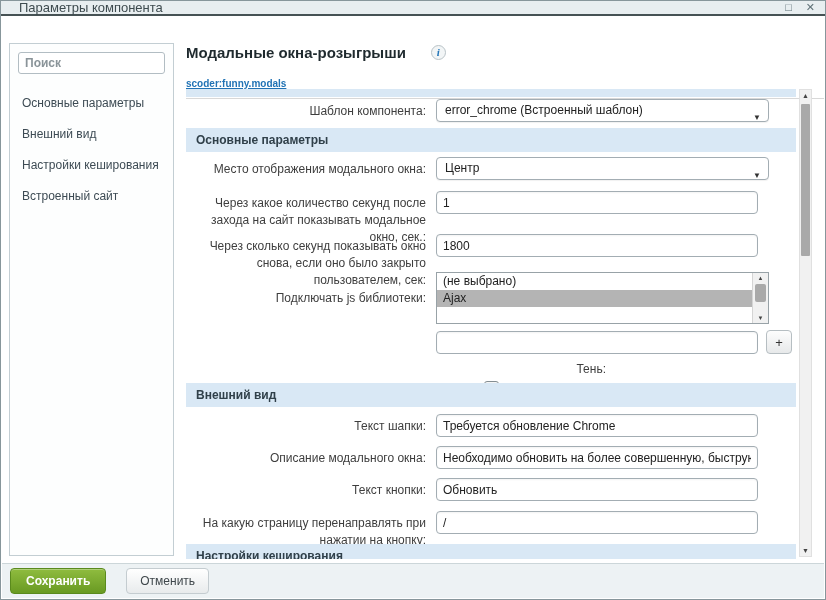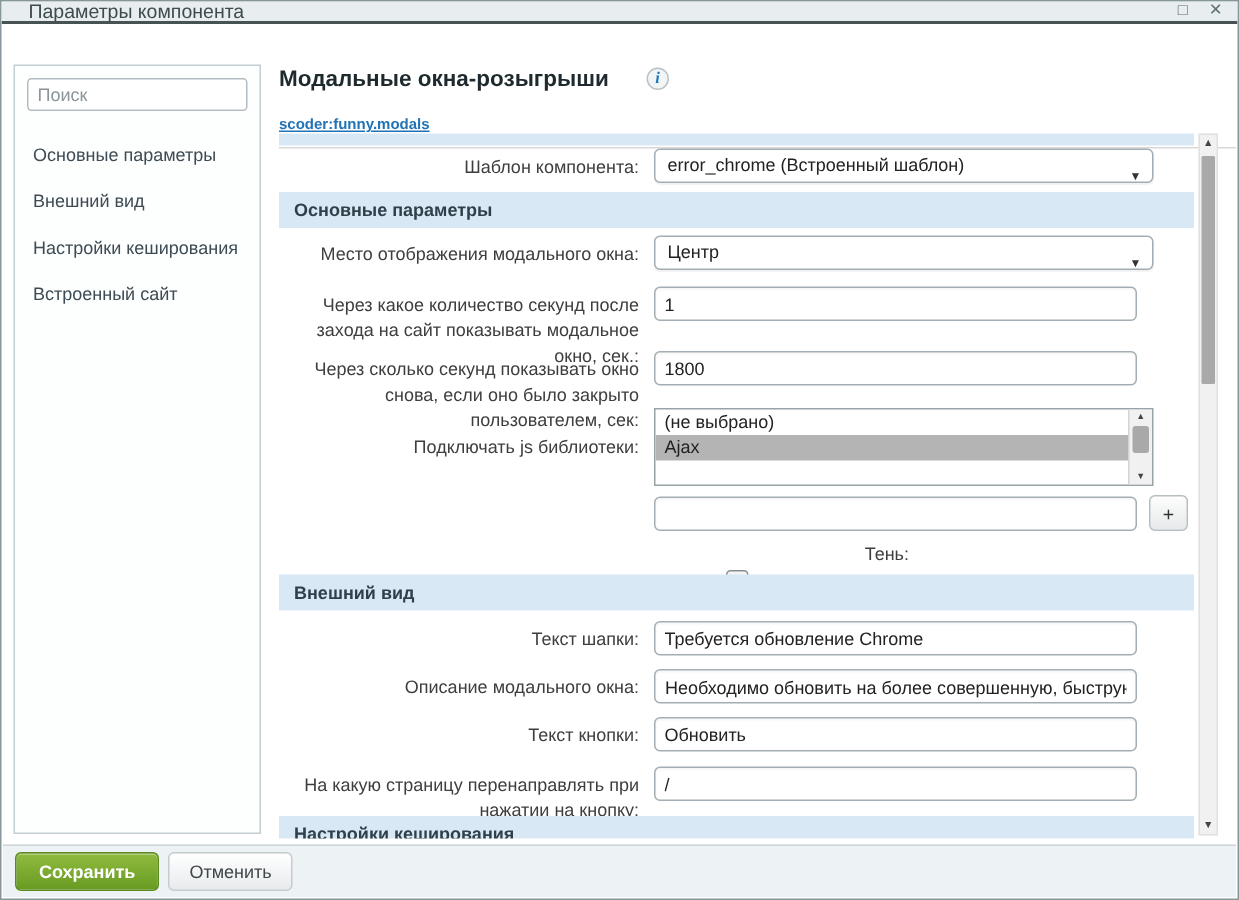--- a/index.html
+++ b/index.html
@@ -10,21 +10,21 @@
   .titlebar { position:absolute; left:0; top:0; right:0; height:15px; background:#e8eef0;
               border-bottom:2px solid #465254; display:flex; align-items:center; padding:0 10px 0 18px; }
   .titlebar .title { font-size:13px; color:#3e4b4f; }
   .win-controls { margin-left:auto; display:flex; gap:14px; align-items:center; }
   .win-btn { font-size:11px; color:#5f7177; cursor:pointer; line-height:1; }
 
   
   .sidebar { position:absolute; left:8px; top:42px; width:165px; height:513px;
              background:#fdfefe; border:1px solid #c3ced3; }
   .search { display:block; margin:8px; width:147px; height:22px; border:1px solid #b2bdc3; border-radius:3px;
-            padding:0 6px; font-size:12px; color:#333; font-family:"Liberation Sans",sans-serif; }
+            padding:0 6px; font-size:12px; color:#333; font-family:"Liberation Sans",sans-serif;font-weight:bold; }
   .search::placeholder { color:#8a9499; }
   .nav { margin-top:16px; }
   .nav-item { padding:6px 12px; font-size:12px; color:#3d4b54; cursor:pointer; margin-bottom:5px; }
   .nav-item.sel { background:#bace5b; color:#333f10; }
 
   
   .main { position:absolute; left:185px; top:31px; right:1px; bottom:36px; background:#fff; }
   .main-header { padding-top:12px; }
   .page-title-row { display:flex; align-items:center; gap:25px; }
   .page-title { font-size:15px; font-weight:bold; color:#1f2a2e; }
@@ -68,21 +68,21 @@
         justify-content:center; font-size:11px; color:#3a4a52; cursor:pointer; }
 
   
   .vscroll { position:absolute; right:12px; top:57px; width:13px; height:468px; background:#f1f1f1; border:1px solid #e0e0e0; }
   .vs-up,.vs-down { position:absolute; left:0; right:0; height:11px; font-size:7px; color:#444; text-align:center; line-height:11px; cursor:pointer; }
   .vs-up { top:0; } .vs-down { bottom:0; }
   .vs-thumb { position:absolute; left:1px; width:9px; top:14px; height:152px; background:#a9a9a9; border-radius:1px; cursor:pointer; }
 
   
   .footer { position:absolute; left:1px; right:1px; bottom:1px; height:35px; background:#edf2f4;
-            border-top:1px solid #ccd6d9; display:flex; align-items:center; padding-left:8px; gap:6px; }
+            border-top:1px solid #ccd6d9; display:flex; align-items:center; padding-left:8px; gap:20px; }
   .btn-save { background:linear-gradient(#8fbc3f,#699a22); border:1px solid #5a8a1d; color:#fff;
               font-weight:bold; font-size:12px; padding:5px 15px; border-radius:4px; cursor:pointer;
               font-family:"Liberation Sans",sans-serif; box-shadow:inset 0 1px 0 rgba(255,255,255,.3); }
   .btn-cancel { background:linear-gradient(#ffffff,#e8ebec); border:1px solid #c4ccd0; color:#3f474b;
                 font-size:12px; padding:5px 13px; border-radius:4px; cursor:pointer;
                 font-family:"Liberation Sans",sans-serif; }
 </style>
 </head>
 <body>
 

